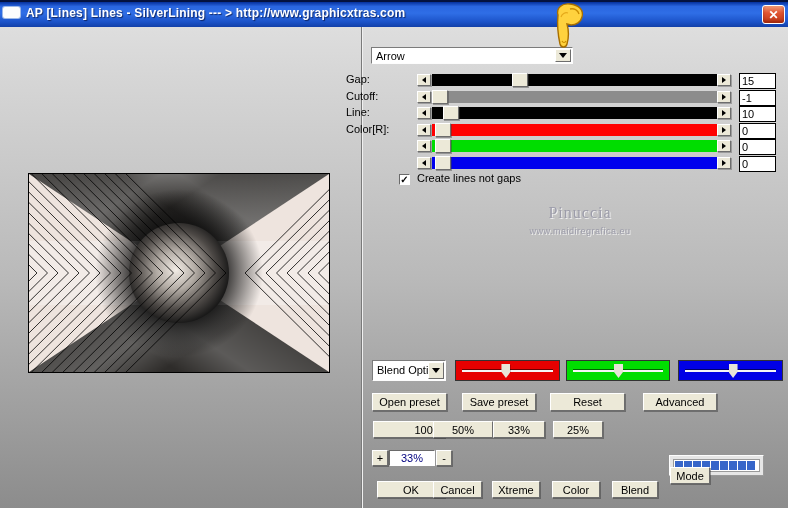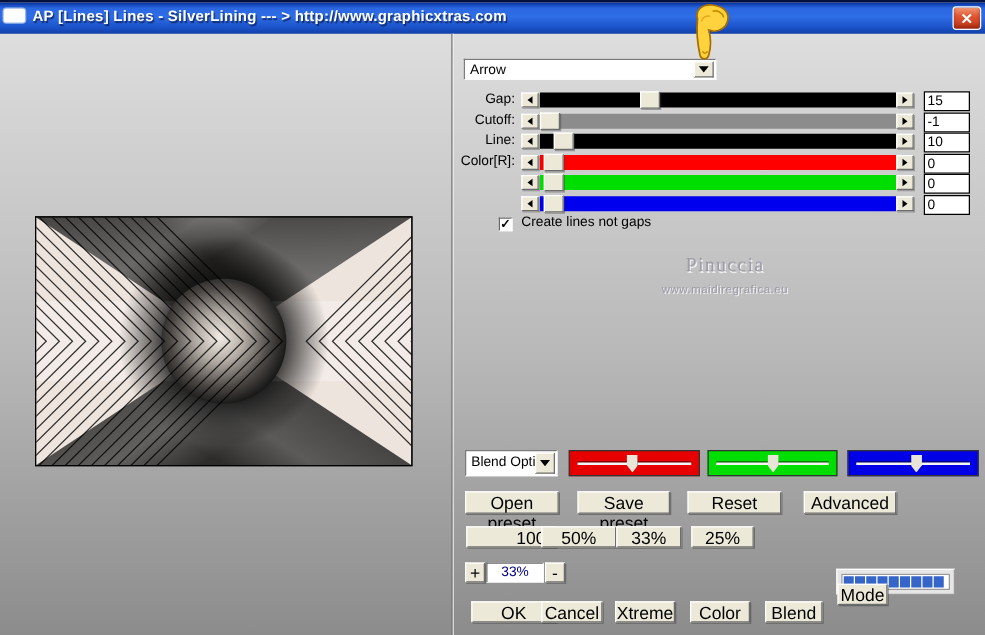--- a/index.html
+++ b/index.html
@@ -41,21 +41,21 @@
   .combo .cb-text{position:absolute;left:4px;top:2px;white-space:nowrap;overflow:hidden;}
   .cb-btn{
     position:absolute;right:1px;top:1px;bottom:1px;width:16px;background:#ece9d8;
     border:1px solid;border-color:#fff #6d6d6d #6d6d6d #fff;box-sizing:border-box;
     display:flex;align-items:center;justify-content:center;
   }
   .tri-down{width:0;height:0;border-left:4px solid transparent;border-right:4px solid transparent;border-top:5px solid #000;}
   .tri-left{width:0;height:0;border-top:3px solid transparent;border-bottom:3px solid transparent;border-right:4px solid #000;}
   .tri-right{width:0;height:0;border-top:3px solid transparent;border-bottom:3px solid transparent;border-left:4px solid #000;}
   
-  .slabel{position:absolute;left:346px;width:66px;text-align:right;height:13px;line-height:13px;}
+  .slabel{position:absolute;left:346px;width:66px;height:13px;line-height:13px;}
   .sarrow{
     position:absolute;width:14px;height:12px;background:#ece9d8;box-sizing:border-box;
     border:1px solid;border-color:#fff #6d6d6d #6d6d6d #fff;box-shadow:1px 1px 0 rgba(60,60,60,.35);
     display:flex;align-items:center;justify-content:center;padding:0;
   }
   .strack{position:absolute;left:432px;width:285px;height:12px;}
   .sthumb{
     position:absolute;top:-1px;width:16px;height:14px;background:#ece9d8;box-sizing:border-box;
     border:1px solid;border-color:#fff #6d6d6d #6d6d6d #fff;box-shadow:1px 1px 0 rgba(60,60,60,.4);
   }
@@ -79,21 +79,21 @@
   .mix-rail{position:absolute;left:6px;right:6px;top:9px;height:2px;background:#f5f5f5;box-shadow:0 -1px 0 rgba(0,0,0,.55);}
   .mix-thumb{
     position:absolute;top:3px;width:9px;height:14px;background:#e8e4d8;
     clip-path:polygon(0 0,100% 0,100% 58%,50% 100%,0 58%);
     filter:drop-shadow(1px 1px 0 rgba(0,0,0,.45));
   }
   
   .btn{
     position:absolute;height:18px;background:#ece9d8;box-sizing:border-box;color:#000;
     border:1px solid;border-color:#fff #6d6d6d #6d6d6d #fff;box-shadow:1px 1px 0 rgba(50,50,50,.45);
-    font-family:"Liberation Sans",sans-serif;font-size:14px;text-align:center;line-height:16px;padding:0;
+    font-family:"Liberation Sans",sans-serif;font-size:11px;text-align:center;line-height:16px;padding:0;
   }
   
   .zfield{
     position:absolute;left:389px;top:450px;width:46px;height:16px;background:#fff;box-sizing:border-box;
     border:1px solid;border-color:#6a6a6a #fff #fff #6a6a6a;color:#000080;text-align:center;line-height:14px;
   }
   
   .pouter{
     position:absolute;left:669px;top:455px;width:95px;height:21px;background:#e6e6e6;box-sizing:border-box;
     border:1px solid;border-color:#fdfdfd #9a9a9a #9a9a9a #fdfdfd;

